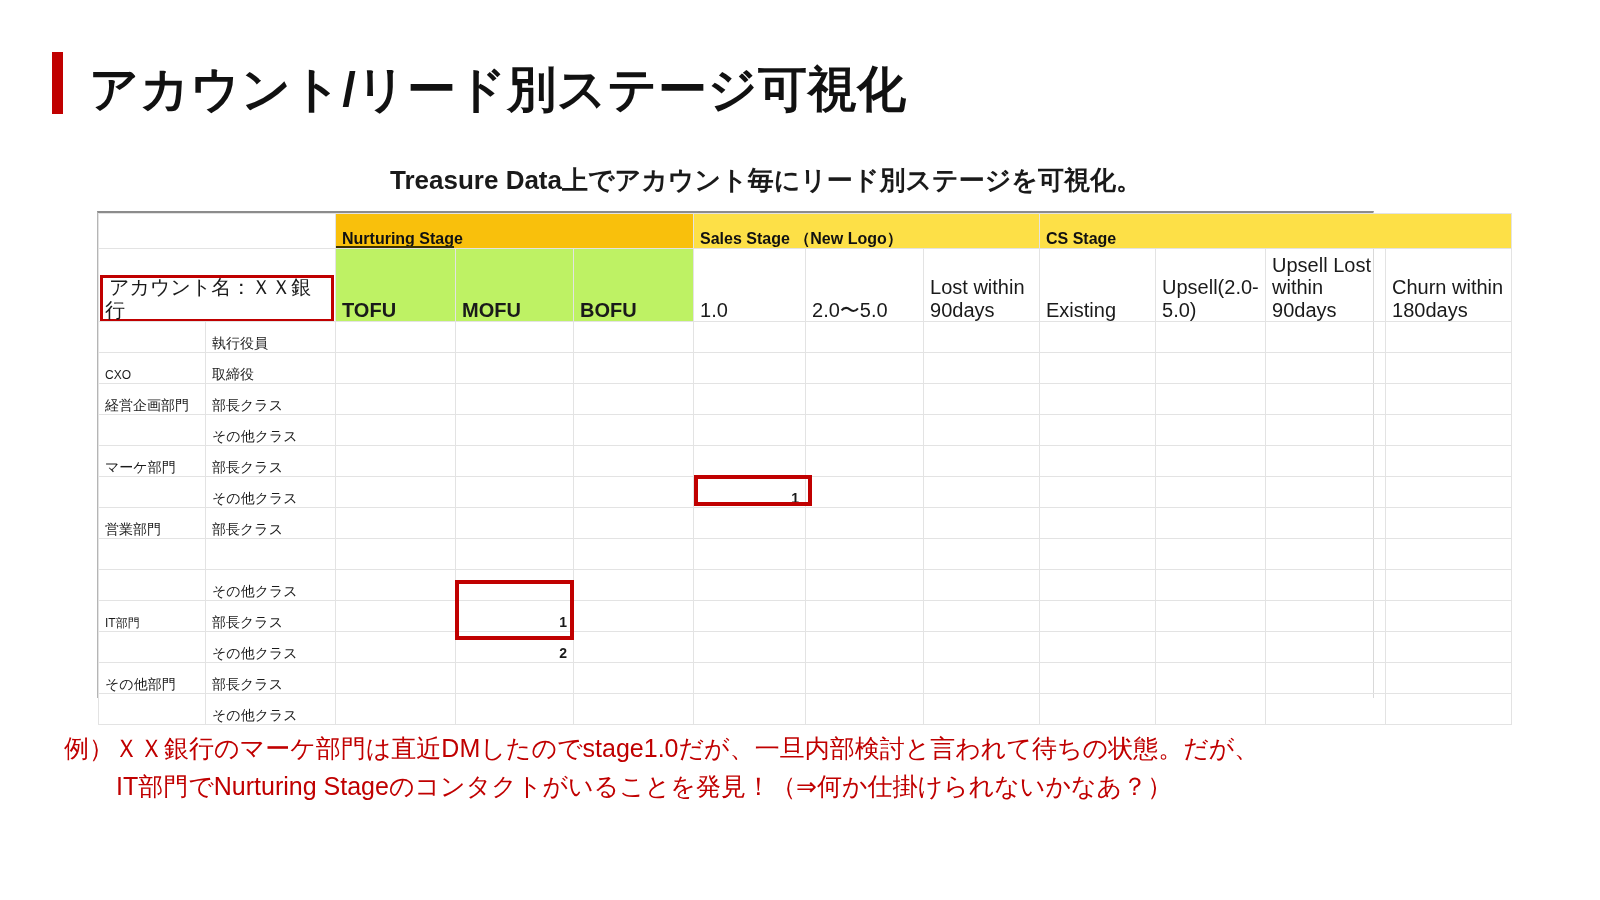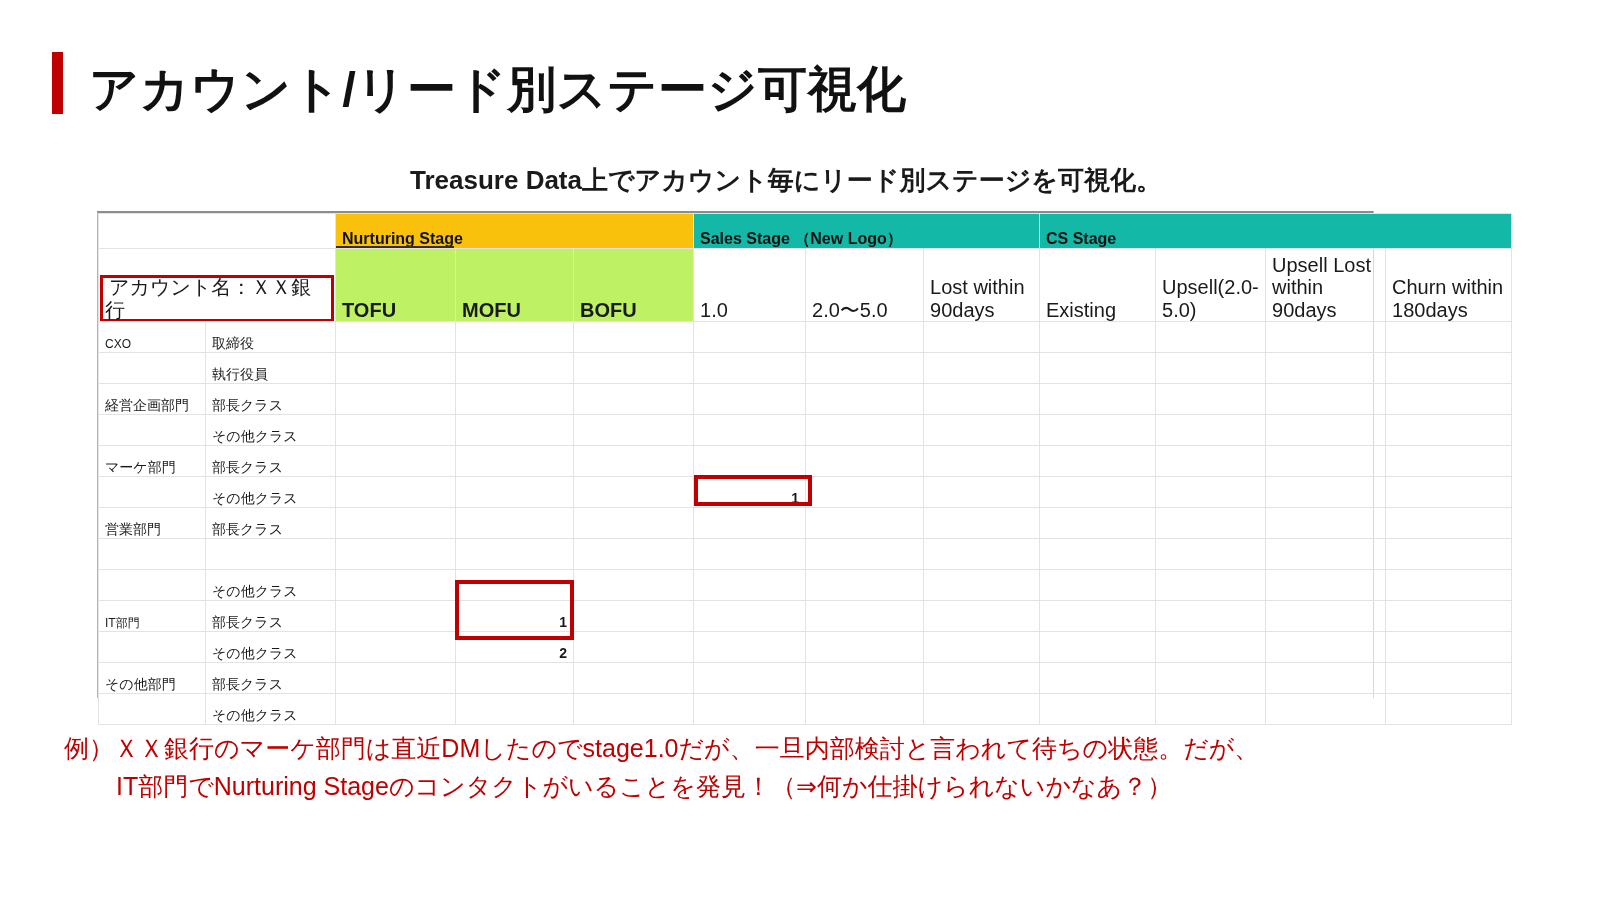--- a/index.html
+++ b/index.html
@@ -36,21 +36,21 @@
     font-weight: bold;
     letter-spacing: 0.5px;
     line-height: 1;
     color: #111111;
     white-space: nowrap;
   }
 
   
   #subtitle {
     position: absolute;
-    left: 410px;
+    left: 390px;
     top: 163px;
     font-size: 26px;
     font-weight: bold;
     color: #1a1a1a;
     white-space: nowrap;
   }
 
   
   #stage-table-wrap {
     position: absolute;
@@ -98,21 +98,21 @@
   }
   td.grp-gold .grp-underline {
     position: absolute;
     left: 0;
     bottom: -1px;
     width: 118px;
     height: 3px;
     background: #3b3000;
   }
   td.grp-plain {
-    background: #14b8a6;
+    background: #fde047;
     font-weight: bold;
     font-size: 16px;
     color: #111111;
     padding-left: 8px;
     border-left: 1px solid #e3e3e3;
   }
   .spellwave {
     position: relative;
     display: inline-block;
   }
@@ -271,36 +271,36 @@
       <td>1.0</td>
       <td>2.0〜5.0</td>
       <td>Lost within 90days</td>
       <td>Existing</td>
       <td>Upsell(2.0-5.0)</td>
       <td>Upsell Lost within 90days</td>
       <td>Churn within 180days</td>
     </tr>
 
     <tr class="data-row">
+      <td class="dept-cell"></td>
+      <td class="role-cell">執行役員</td>
+      <td class="val-cell"></td>
+      <td class="val-cell"></td>
+      <td class="val-cell"></td>
+      <td class="val-cell"></td>
+      <td class="val-cell"></td>
+      <td class="val-cell"></td>
+      <td class="val-cell"></td>
+      <td class="val-cell"></td>
+      <td class="val-cell"></td>
+      <td class="val-cell"></td>
+    </tr>
+    <tr class="data-row">
       <td class="dept-cell"><span class="small-caps-it">CXO</span></td>
       <td class="role-cell">取締役</td>
-      <td class="val-cell"></td>
-      <td class="val-cell"></td>
-      <td class="val-cell"></td>
-      <td class="val-cell"></td>
-      <td class="val-cell"></td>
-      <td class="val-cell"></td>
-      <td class="val-cell"></td>
-      <td class="val-cell"></td>
-      <td class="val-cell"></td>
-      <td class="val-cell"></td>
-    </tr>
-    <tr class="data-row">
-      <td class="dept-cell"></td>
-      <td class="role-cell">執行役員</td>
       <td class="val-cell"></td>
       <td class="val-cell"></td>
       <td class="val-cell"></td>
       <td class="val-cell"></td>
       <td class="val-cell"></td>
       <td class="val-cell"></td>
       <td class="val-cell"></td>
       <td class="val-cell"></td>
       <td class="val-cell"></td>
       <td class="val-cell"></td>

